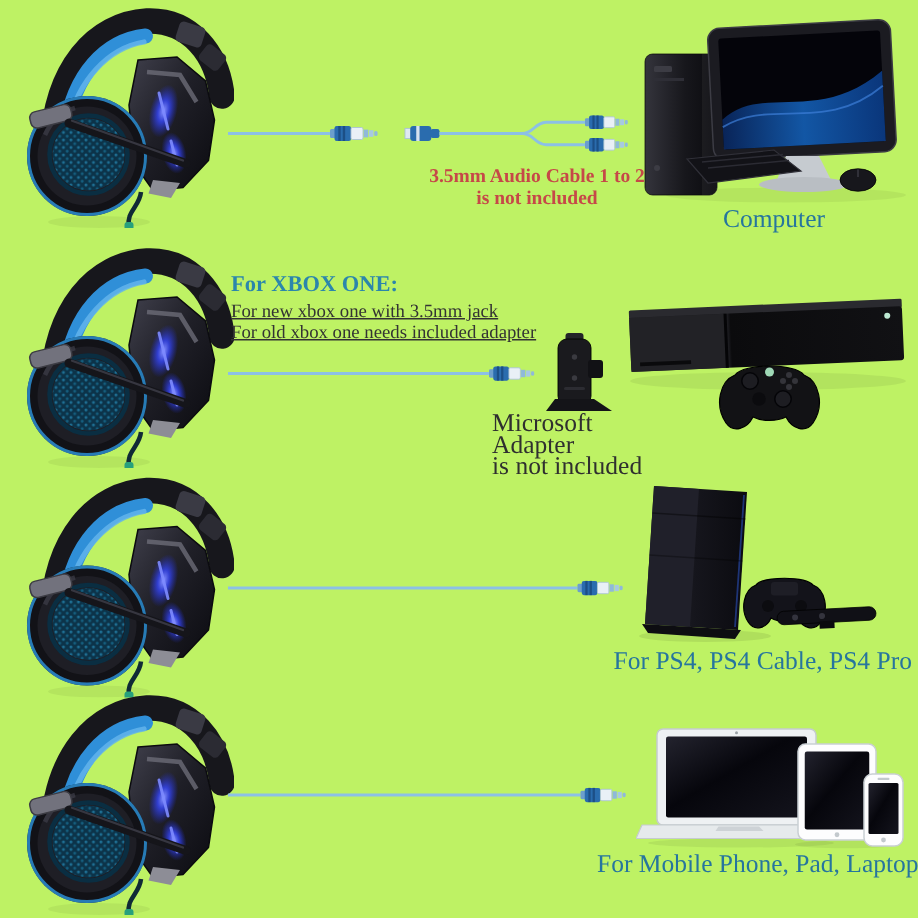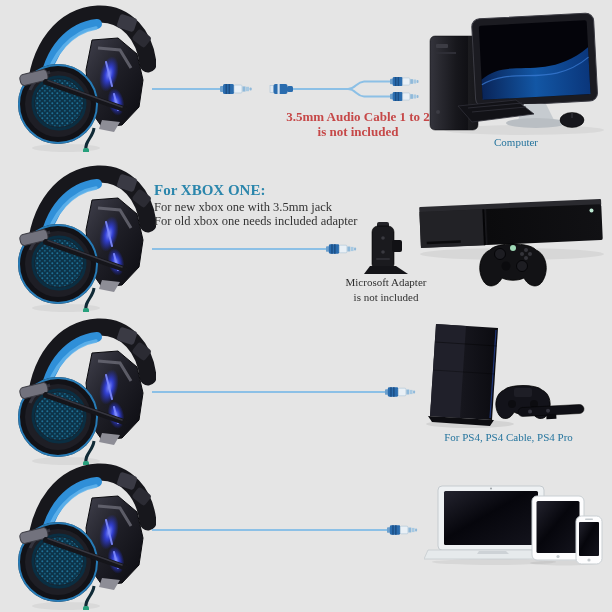--- a/index.html
+++ b/index.html
@@ -1,25 +1,25 @@
 <!DOCTYPE html>
 <html><head>
 <meta charset="utf-8">
 <style>
   html,body{margin:0;padding:0;background:#fff;}
   .canvas{
-    position:relative;width:612px;height:612px;background:#e5e5e5;overflow:hidden;
+    position:relative;width:612px;height:612px;background:#bef264;overflow:hidden;
     font-family:"Liberation Serif", serif;
   }
   .abs{position:absolute;}
-  .label-blue{color:#26759e;font-size:11px;text-align:center;white-space:nowrap;}
+  .label-blue{color:#26759e;font-size:17px;text-align:center;white-space:nowrap;}
   .note-red{color:#c64848;font-size:13px;font-weight:600;text-align:center;line-height:15px;}
   .xbox-heading{color:#2b86ac;font-size:15px;font-weight:600;white-space:nowrap;}
-  .xbox-sub{color:#333333;font-size:12.5px;white-space:nowrap;}
-  .adapter-note{color:#2f2f2f;font-size:11px;text-align:center;line-height:14.5px;}
+  .xbox-sub{color:#333333;font-size:12.5px;white-space:nowrap;text-decoration:underline;}
+  .adapter-note{color:#2f2f2f;font-size:17px;text-align:left;line-height:14.5px;}
 </style>
 </head>
 <body>
 
 <svg width="0" height="0" style="position:absolute" aria-hidden="true">
   <defs>
     <linearGradient id="shellG" x1="0" y1="0" x2="1" y2="1">
       <stop offset="0" stop-color="#40404c"></stop>
         <stop offset="0.45" stop-color="#1f1f27"></stop>
         <stop offset="1" stop-color="#0b0b10"></stop>
@@ -249,14 +249,15 @@
     <polygon points="4,68 128,68 139,77 0,77" fill="#e6eaec" stroke="#c5cbcf" stroke-width="0.8"></polygon>
     <polygon points="55,69 82,69 85,72 53,72" fill="#cdd2d6"></polygon>
     <rect x="108" y="14" width="52" height="64" rx="5" fill="#fdfdfe" stroke="#c9cfd3" stroke-width="1"></rect>
     <rect x="112.5" y="19" width="43" height="52" rx="1.5" fill="url(#dsG)"></rect>
     <circle cx="134" cy="74.5" r="1.6" fill="#c3c9cd"></circle>
     <rect x="152" y="34" width="26" height="48" rx="5.5" fill="#fdfdfe" stroke="#c9cfd3" stroke-width="1"></rect>
     <rect x="155" y="40" width="20" height="34" rx="1" fill="url(#dsG)"></rect>
     <rect x="161" y="36.5" width="8" height="1.5" rx="0.75" fill="#c3c9cd"></rect>
     <circle cx="165" cy="78" r="1.6" fill="#c3c9cd"></circle>
   </svg>
+  <div class="abs label-blue" style="left:398px;top:566px;width:214px">For Mobile Phone, Pad, Laptop</div>
 
 </div>
 
 </body></html>

